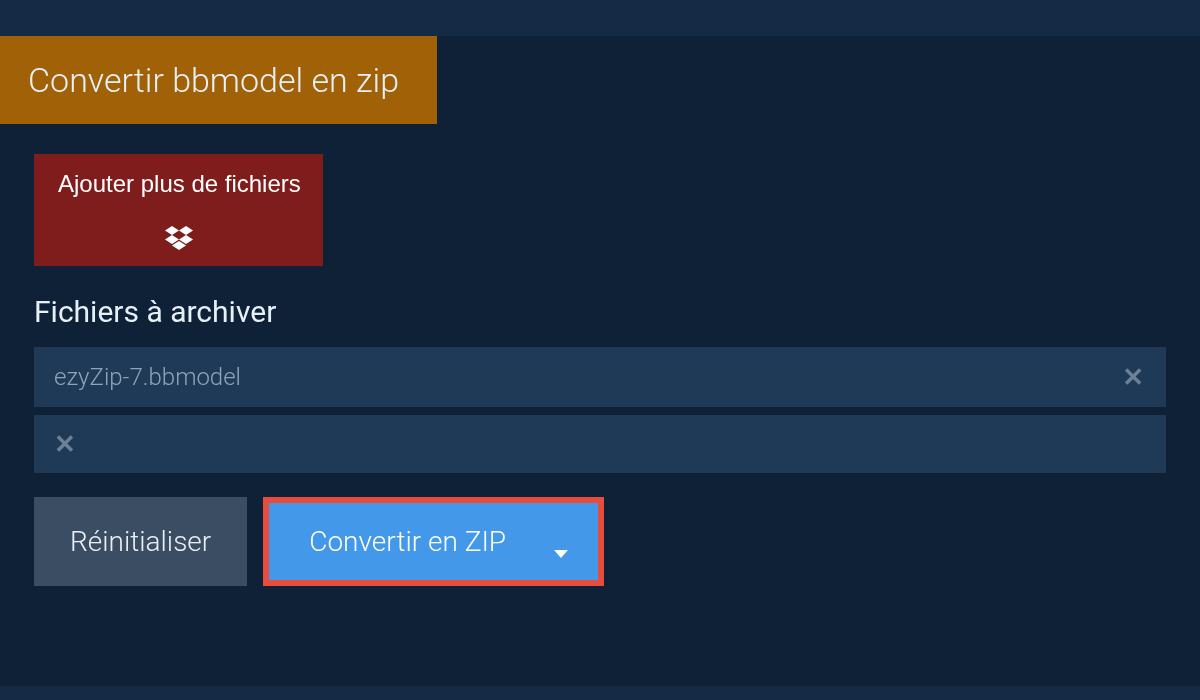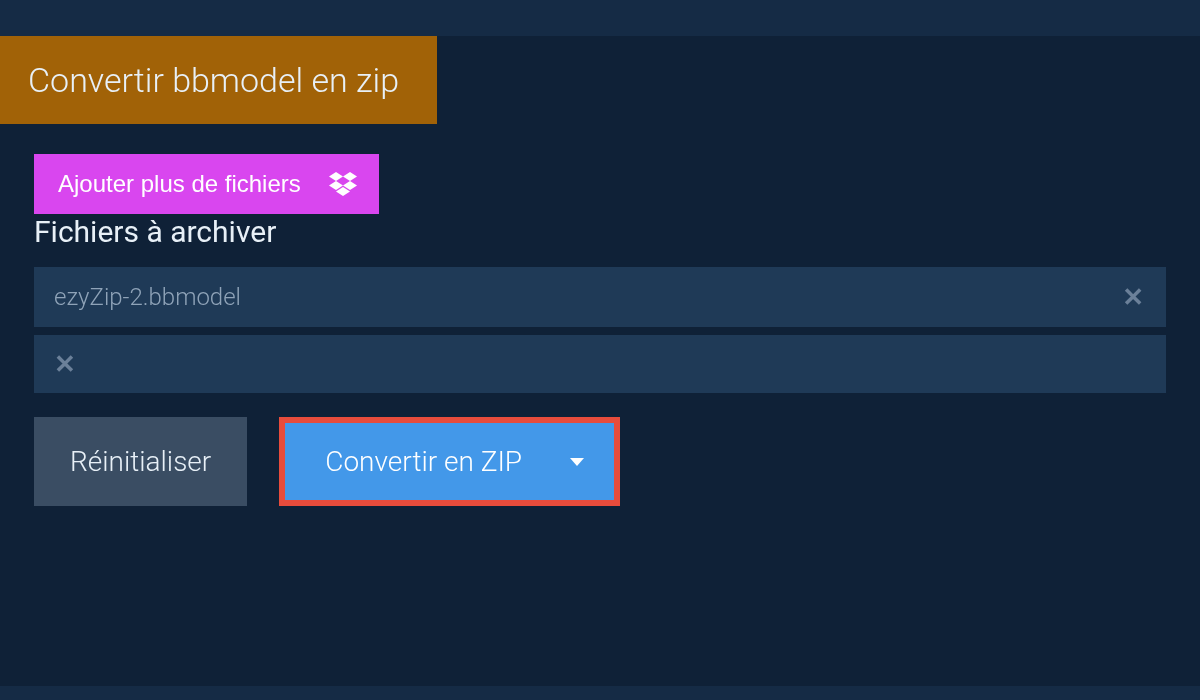--- a/index.html
+++ b/index.html
@@ -26,38 +26,40 @@
       color: #e8f0f7;
       font-size: 34px;
       font-weight: 300;
     }
     .content {
       padding: 30px 34px 0 34px;
     }
     .add-files-button {
       display: inline-flex;
       align-items: center;
-      background-color: #d946ef;
+      background-color: #7f1d1d;
       color: #ffffff;
       padding: 16px 22px 16px 24px;
       font-size: 24px;
       font-weight: 300;
       border: none;
       cursor: pointer;
       gap: 28px;
+      flex-direction: column;
     }
     .dropbox-icon {
       display: inline-flex;
       align-items: center;
       justify-content: center;
     }
     .section-title {
       color: #e8f0f7;
       font-size: 30px;
       font-weight: 400;
+      margin-top: 28px;
       margin-bottom: 18px;
     }
     .file-list {
       display: flex;
       flex-direction: column;
       gap: 8px;
     }
     .file-row {
       display: flex;
       align-items: center;
@@ -72,21 +74,21 @@
     }
     .remove-icon {
       color: #6b8099;
       font-size: 26px;
       cursor: pointer;
       font-weight: bold;
       line-height: 1;
     }
     .button-row {
       display: flex;
-      gap: 32px;
+      gap: 16px;
       margin-top: 24px;
     }
     .reset-button {
       background-color: #3a4d63;
       color: #e8f0f7;
       border: none;
       padding: 24px 36px;
       font-size: 28px;
       font-weight: 300;
       cursor: pointer;
@@ -98,21 +100,21 @@
     }
     .convert-button {
       background-color: #4398e9;
       color: #ffffff;
       border: none;
       padding: 22px 30px 22px 40px;
       font-size: 28px;
       font-weight: 300;
       cursor: pointer;
       display: inline-flex;
-      align-items: center;
+      align-items: flex-end;
       gap: 48px;
       font-family: inherit;
     }
     .caret-down {
       width: 0;
       height: 0;
       border-left: 7px solid transparent;
       border-right: 7px solid transparent;
       border-top: 8px solid #ffffff;
       display: inline-block;
@@ -149,21 +151,21 @@
         <path d="M14 13.5 L21 18 L28 13.5 L21 9 Z"></path>
         <path d="M7 19.5 L14 24 L21 19.5 L14 15 Z"></path>
       </svg>
     </span>
   </button>
 
   <h2 class="section-title">Fichiers à archiver</h2>
 
   <div class="file-list">
     <div class="file-row">
-      <span class="file-name">ezyZip-2.bbmodel</span>
+      <span class="file-name">ezyZip-7.bbmodel</span>
       <span class="remove-icon">✕</span>
     </div>
     <div class="file-row">
       <span class="remove-icon">✕</span>
     </div>
   </div>
 
   <div class="button-row">
     <button class="reset-button">
       <span>Réinitialiser</span>

